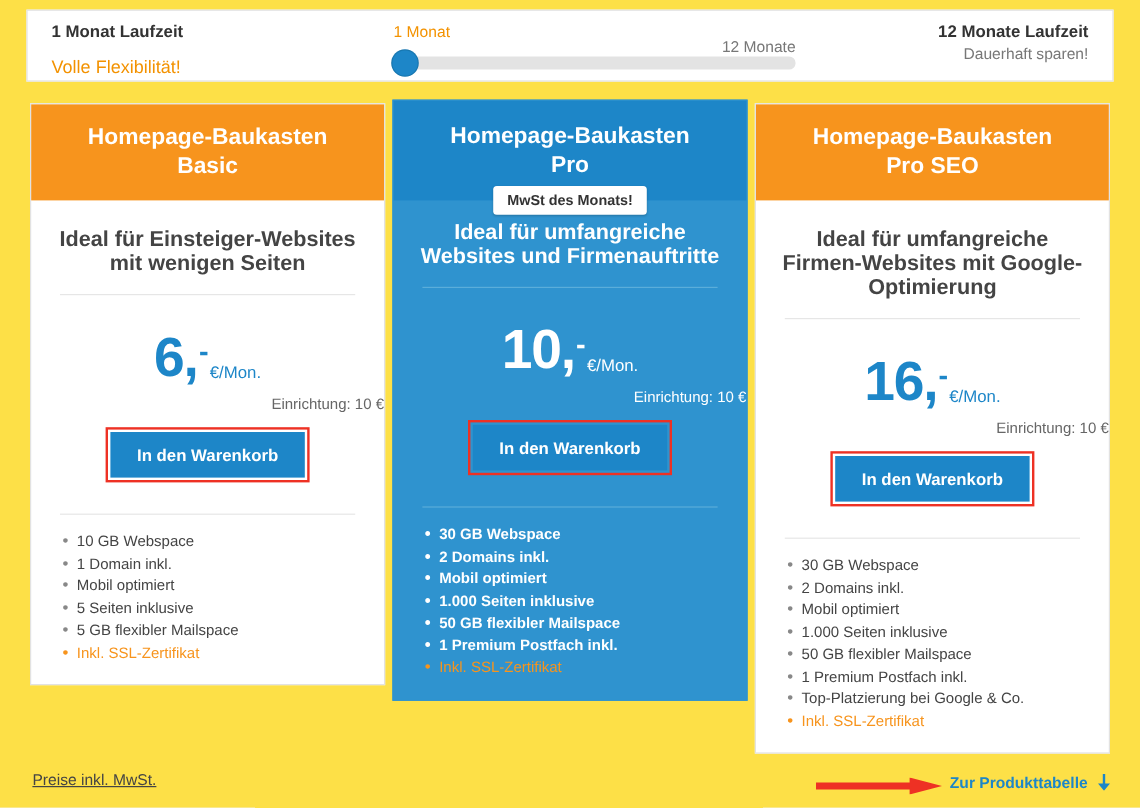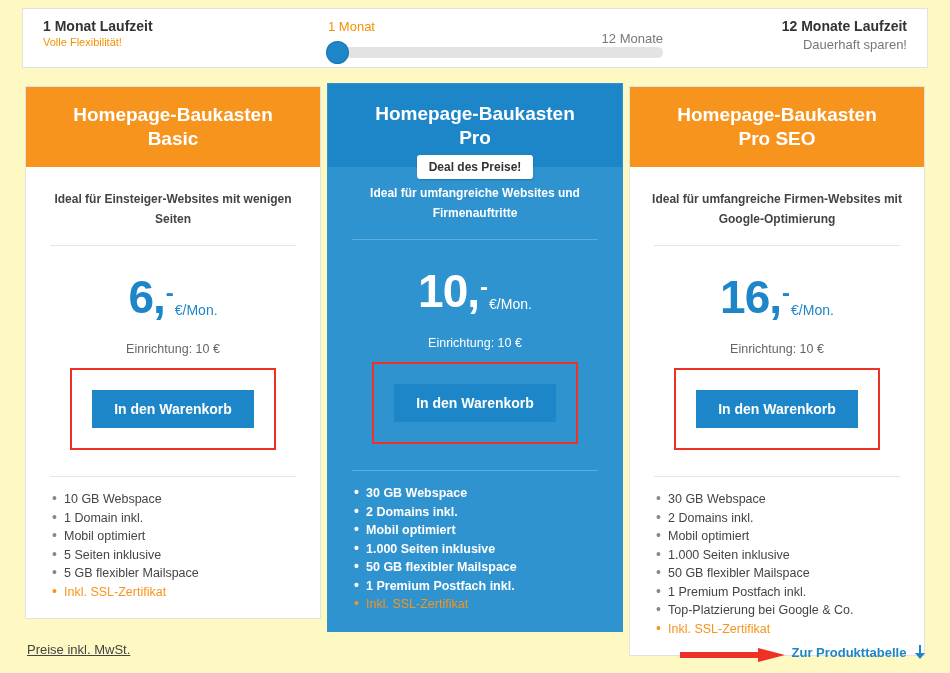--- a/index.html
+++ b/index.html
@@ -12,21 +12,21 @@
     background: #f2f2f2;
     font-family: "Liberation Sans", sans-serif;
     font-size: 13px;
     color: #444;
     overflow: hidden;
   }
   .page {
     position: relative;
     width: 950px;
     height: 673px;
-    background: #fef9c3;
+    background: #fde047;
   }
 
   
   .slider-bar {
     position: absolute;
     left: 22px;
     top: 8px;
     width: 906px;
     height: 60px;
     background: #ffffff;
@@ -39,22 +39,22 @@
     top: 9px;
     width: 230px;
   }
   .slider-left .l1 {
     font-weight: bold;
     font-size: 14px;
     color: #333;
   }
   .slider-left .l2 {
     color: #f39200;
-    font-size: 11px;
-    margin-top: 2px;
+    font-size: 15px;
+    margin-top: 14px;
   }
   .slider-right {
     position: absolute;
     right: 20px;
     top: 9px;
     width: 260px;
     text-align: right;
   }
   .slider-right .l1 {
     font-weight: bold;
@@ -158,21 +158,21 @@
     color: #333;
     font-size: 12px;
     font-weight: bold;
     padding: 5px 12px;
     border-radius: 3px;
     box-shadow: 0 1px 2px rgba(0,0,0,.2);
   }
 
   .card-sub {
     text-align: center;
-    font-size: 12px;
+    font-size: 18px;
     font-weight: bold;
     line-height: 20px;
     color: #444;
     padding: 22px 18px 0 18px;
     min-height: 56px;
     box-sizing: border-box;
   }
   .card.c2 .card-sub { color: #ffffff; padding-top: 16px; }
 
   .divider {
@@ -209,35 +209,35 @@
   .card.c2 .price-dash { color: #ffffff; }
   .price-unit {
     font-size: 14px;
     color: #1d86c8;
     vertical-align: -2px;
     margin-left: 1px;
   }
   .card.c2 .price-unit { color: #ffffff; }
 
   .setup {
-    text-align: center;
+    text-align: right;
     font-size: 12.5px;
     color: #666;
-    margin-top: 34px;
+    margin-top: 22px;
   }
   .card.c2 .setup { color: #ffffff; }
 
   .cta-wrap {
     text-align: center;
     margin-top: 12px;
   }
   .cta-outline {
     display: inline-block;
     border: 2px solid #ee3124;
-    padding: 20px;
+    padding: 2px;
   }
   .cta-btn {
     display: block;
     background: #1d86c8;
     color: #ffffff;
     font-size: 14px;
     font-weight: bold;
     padding: 11px 22px;
     border: none;
     cursor: pointer;
@@ -370,21 +370,21 @@
     </div>
 
     <div class="card c2">
       <div class="card-head">
         <div>
           <span>Homepage-Baukasten</span><br>
           <span>Pro</span>
         </div>
       </div>
       <div class="deal-badge-wrap">
-        <span class="deal-badge">Deal des Preise!</span>
+        <span class="deal-badge">MwSt des Monats!</span>
       </div>
       <div class="card-sub">Ideal für umfangreiche Websites und Firmenauftritte</div>
       <div class="divider"></div>
       <div class="price-row">
         <span class="price-main">10</span><span class="price-comma">,</span><span class="price-dash">-</span><span class="price-unit">€/Mon.</span>
       </div>
       <div class="setup">Einrichtung: 10 €</div>
       <div class="cta-wrap">
         <span class="cta-outline">
           <button class="cta-btn">In den Warenkorb</button>

